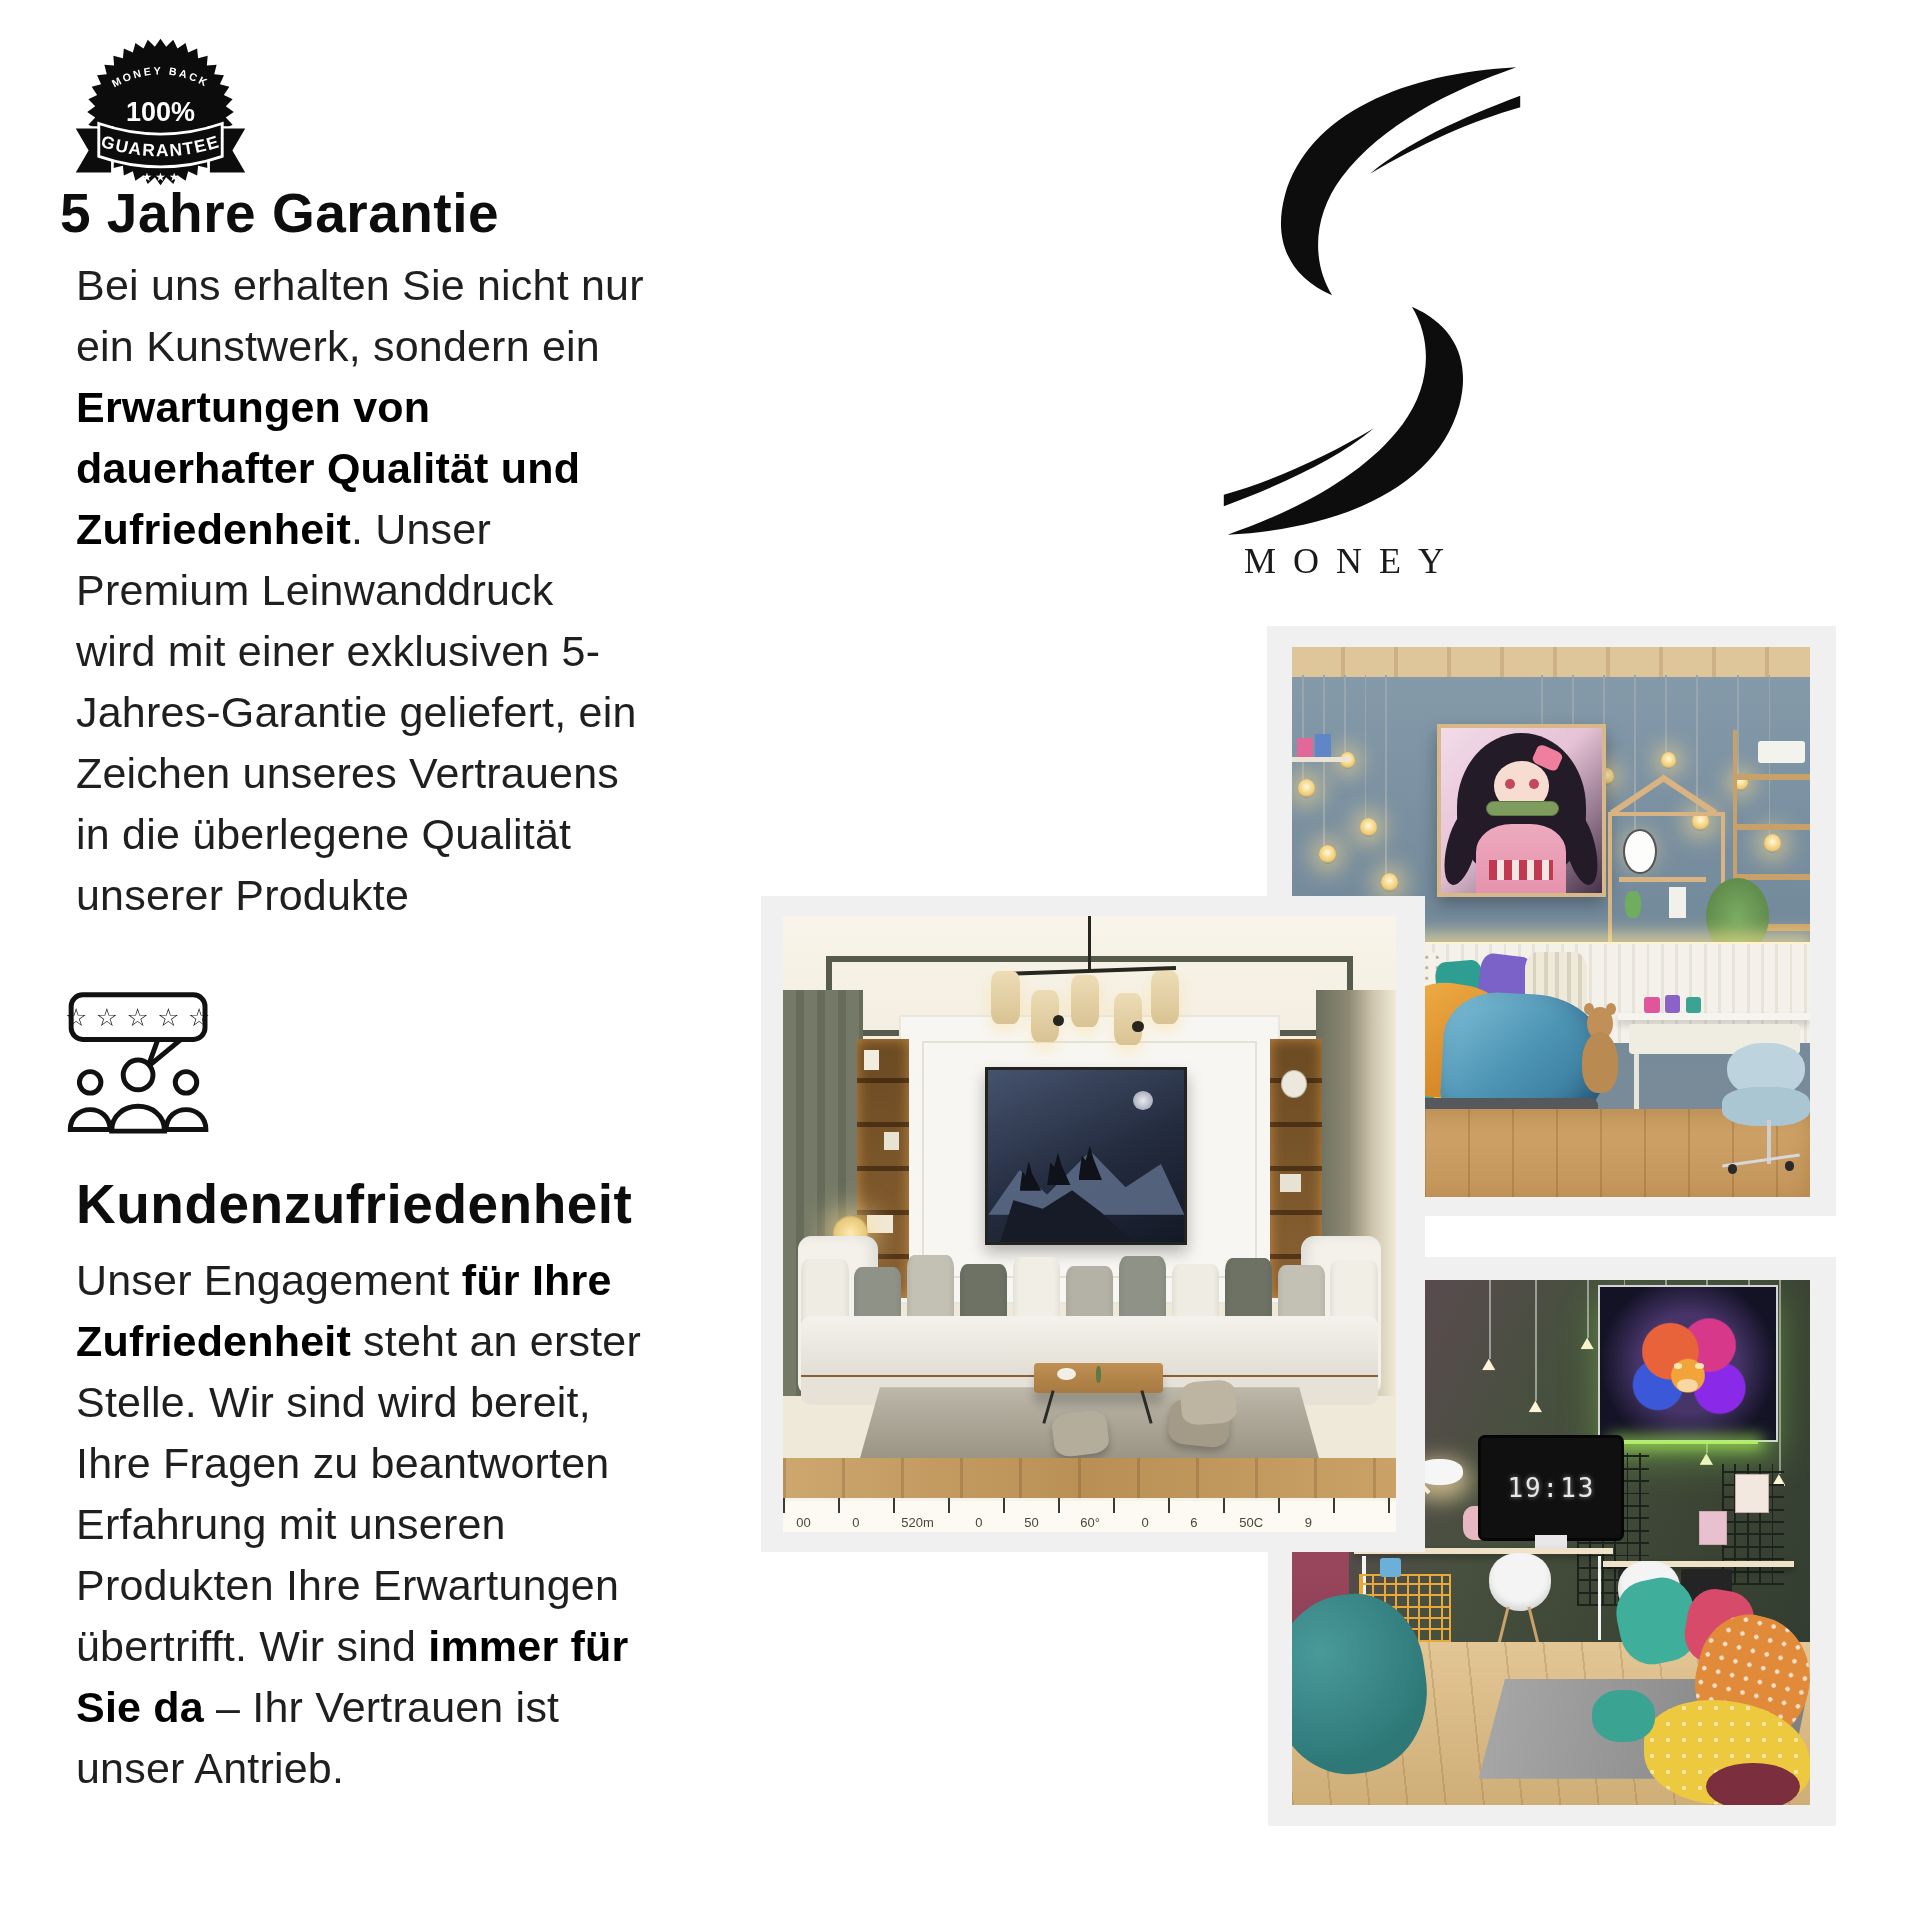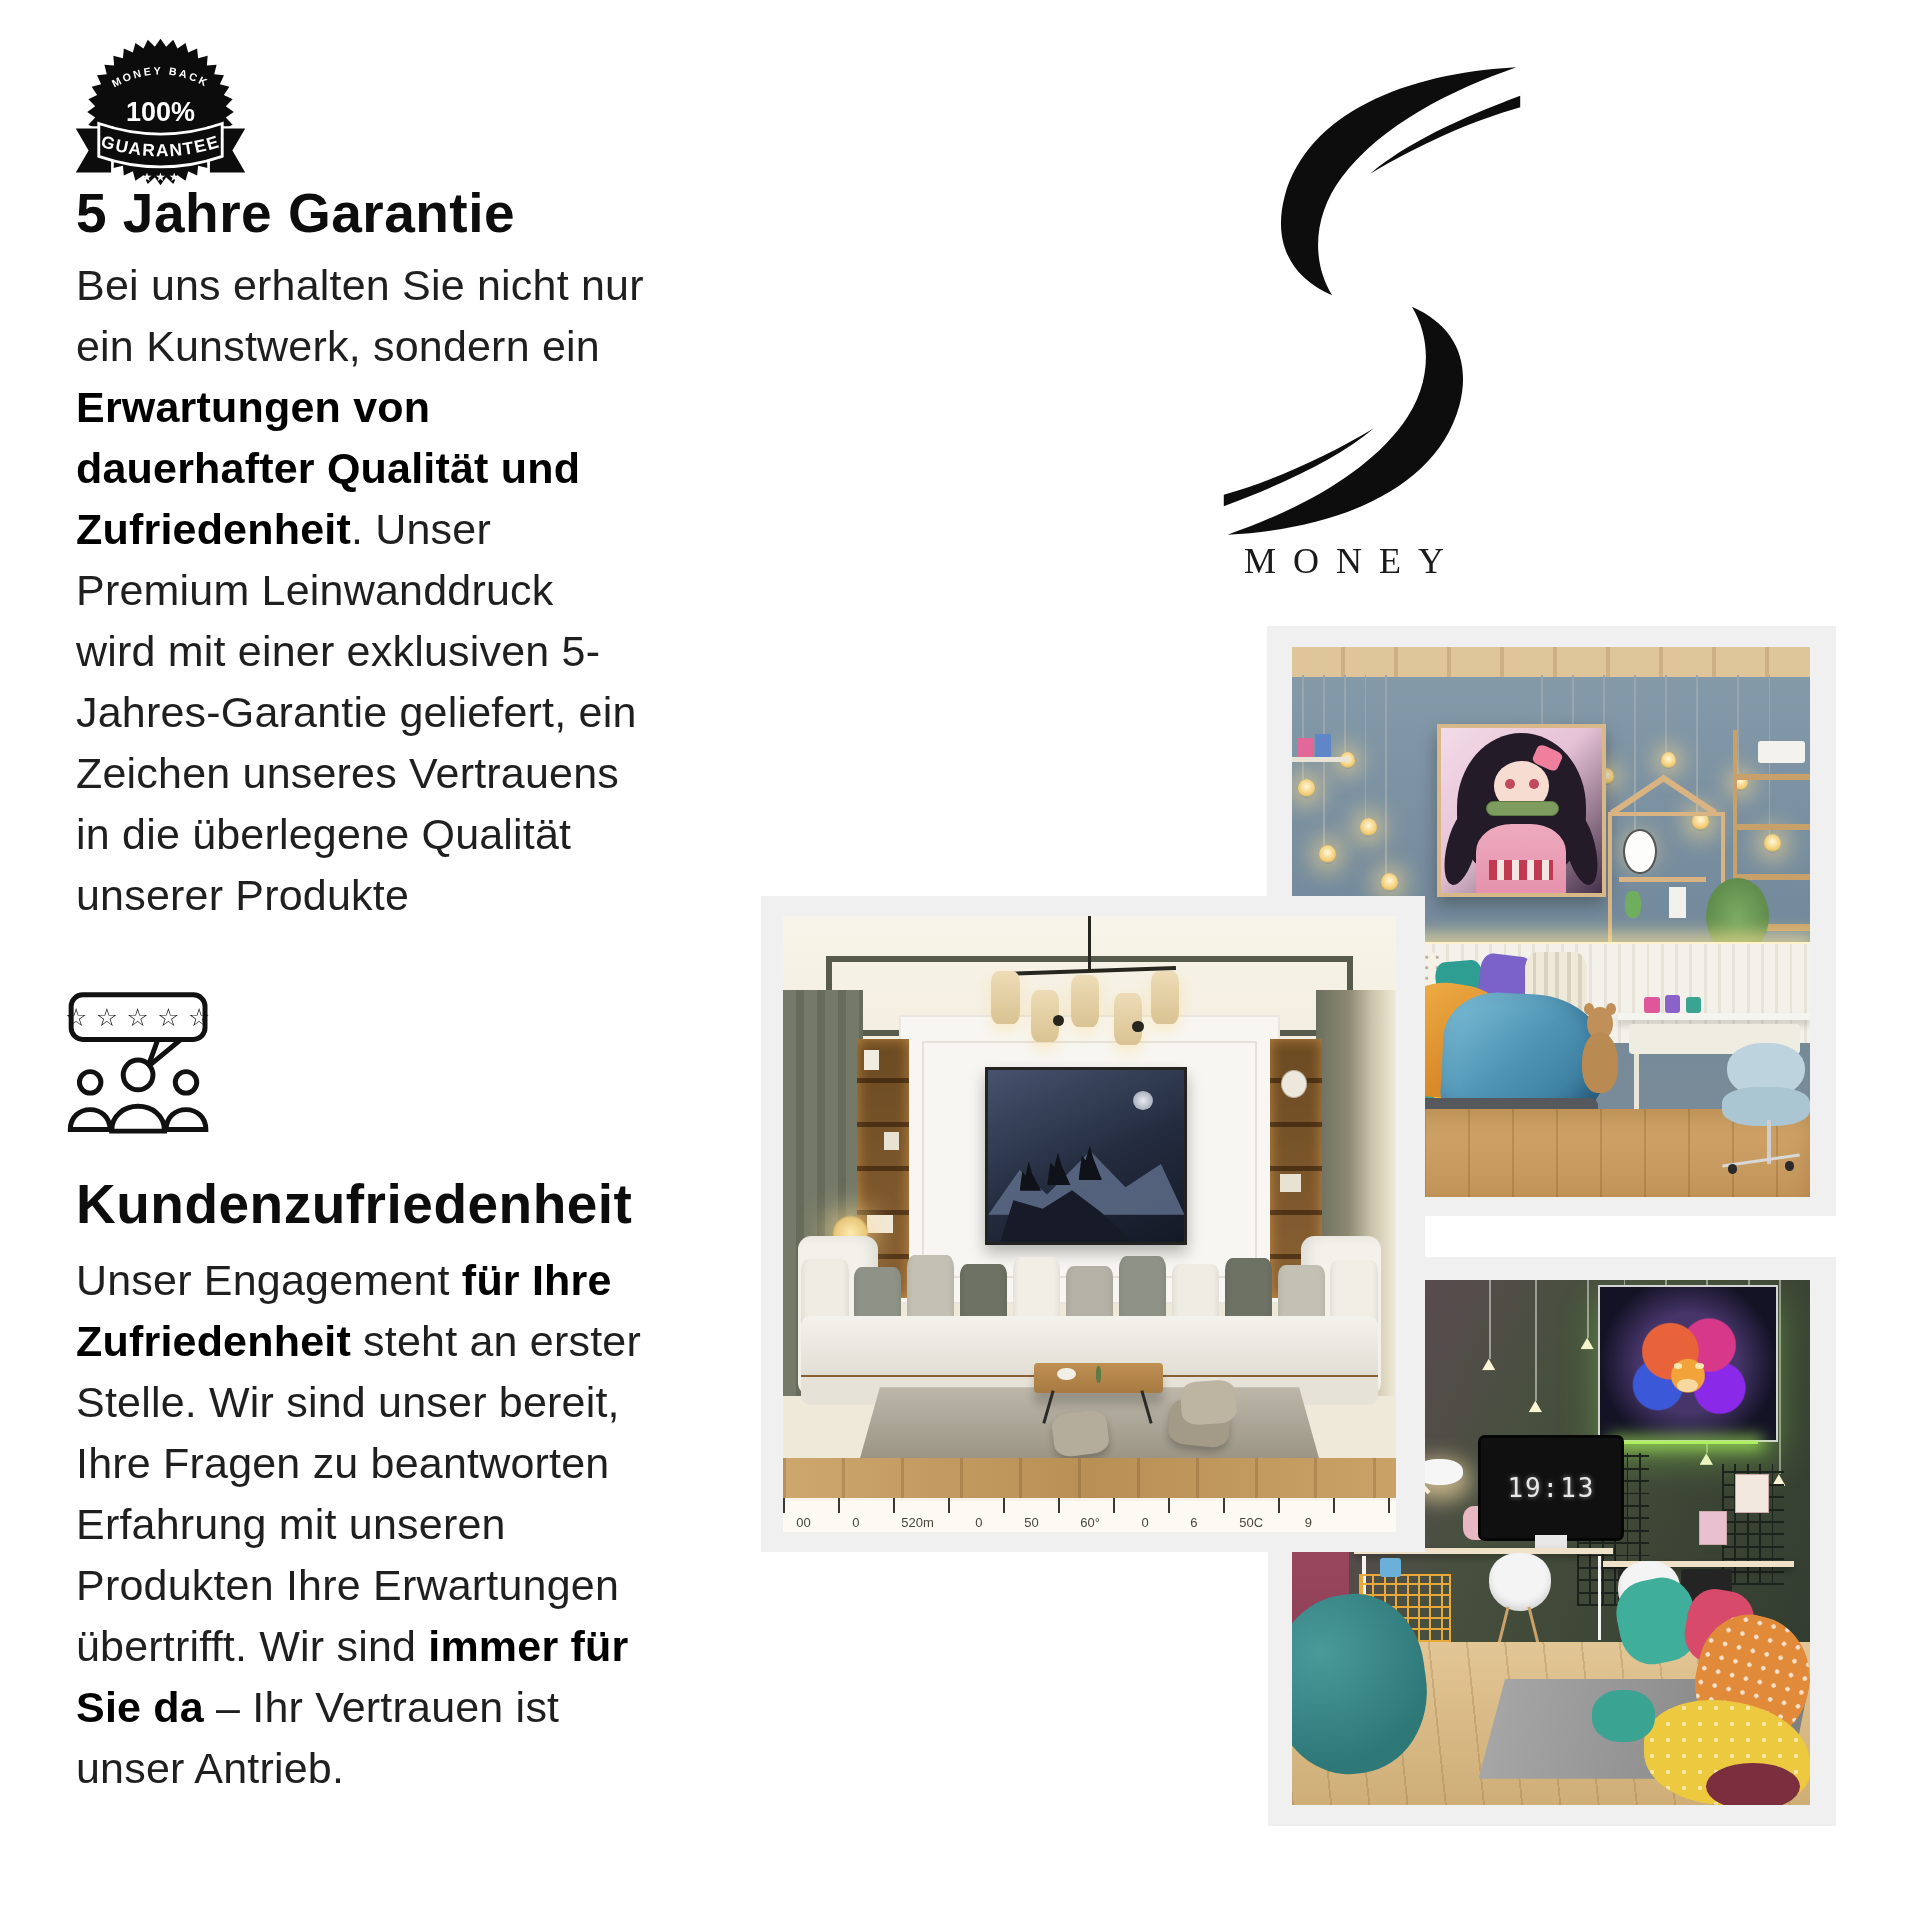--- a/index.html
+++ b/index.html
@@ -34,21 +34,21 @@
     <text x="92" y="95" text-anchor="middle" font-size="28" font-weight="bold" fill="#ffffff">100%</text>
     <polygon points="42,102 2,102 16,126 2,150 42,150" fill="#0c0c0c" stroke="#ffffff" stroke-width="2.5"></polygon>
     <polygon points="142,102 182,102 168,126 182,150 142,150" fill="#0c0c0c" stroke="#ffffff" stroke-width="2.5"></polygon>
     <path d="M28,98 Q92,120 156,98 L156,132 Q92,154 28,132 Z" fill="#0c0c0c" stroke="#ffffff" stroke-width="3"></path>
     <text font-size="18" font-weight="bold" fill="#ffffff" letter-spacing="1.5">
       <textPath href="#ribTxt" startOffset="50%" text-anchor="middle">GUARANTEE</textPath>
     </text>
     <text x="92" y="158" text-anchor="middle" font-size="12" fill="#ffffff">★ ★ ★</text>
   </svg>
 
-  <div class="h" style="left:76px;top:186px">5 Jahre Garantie</div>
+  <div class="h" style="left:60px;top:186px">5 Jahre Garantie</div>
   <div class="para" style="left:76px;top:255px">
       <div class="pline"><span>Bei uns erhalten Sie nicht nur</span></div>
       <div class="pline"><span>ein Kunstwerk, sondern ein</span></div>
       <div class="pline"><span class="b">Erwartungen von</span></div>
       <div class="pline"><span class="b">dauerhafter Qualität und</span></div>
       <div class="pline"><span class="b">Zufriedenheit</span><span>. Unser</span></div>
       <div class="pline"><span>Premium Leinwanddruck</span></div>
       <div class="pline"><span>wird mit einer exklusiven 5-</span></div>
       <div class="pline"><span>Jahres-Garantie geliefert, ein</span></div>
       <div class="pline"><span>Zeichen unseres Vertrauens</span></div>
@@ -65,21 +65,21 @@
     <path d="M6,170 C6,138 54,138 54,170 Z" fill="#ffffff" stroke="#111111" stroke-width="6"></path>
     <path d="M122,170 C122,138 170,138 170,170 Z" fill="#ffffff" stroke="#111111" stroke-width="6"></path>
     <circle cx="88" cy="104" r="18" fill="#ffffff" stroke="#111111" stroke-width="6"></circle>
     <path d="M56,172 C56,132 120,132 120,172 Z" fill="#ffffff" stroke="#111111" stroke-width="6"></path>
   </svg>
 
   <div class="h" style="left:76px;top:1177px">Kundenzufriedenheit</div>
   <div class="para" style="left:76px;top:1250px">
       <div class="pline"><span>Unser Engagement </span><span class="b">für Ihre</span></div>
       <div class="pline"><span class="b">Zufriedenheit</span><span> steht an erster</span></div>
-      <div class="pline"><span>Stelle. Wir sind unser bereit,</span></div>
+      <div class="pline"><span>Stelle. Wir sind wird bereit,</span></div>
       <div class="pline"><span>Ihre Fragen zu beantworten</span></div>
       <div class="pline"><span>Erfahrung mit unseren</span></div>
       <div class="pline"><span>Produkten Ihre Erwartungen</span></div>
       <div class="pline"><span>übertrifft. Wir sind </span><span class="b">immer für</span></div>
       <div class="pline"><span class="b">Sie da</span><span> – Ihr Vertrauen ist</span></div>
       <div class="pline"><span>unser Antrieb.</span></div>
     </div>
 
   <svg class="ab" style="left:1220px;top:63px" width="304" height="476" viewBox="0 0 320 500">
     <path d="M312,4 C196,10 92,52 68,140 C56,186 72,224 118,244 C96,208 98,160 128,120 C170,64 244,28 312,4 Z" fill="#0d0d0d"></path>

